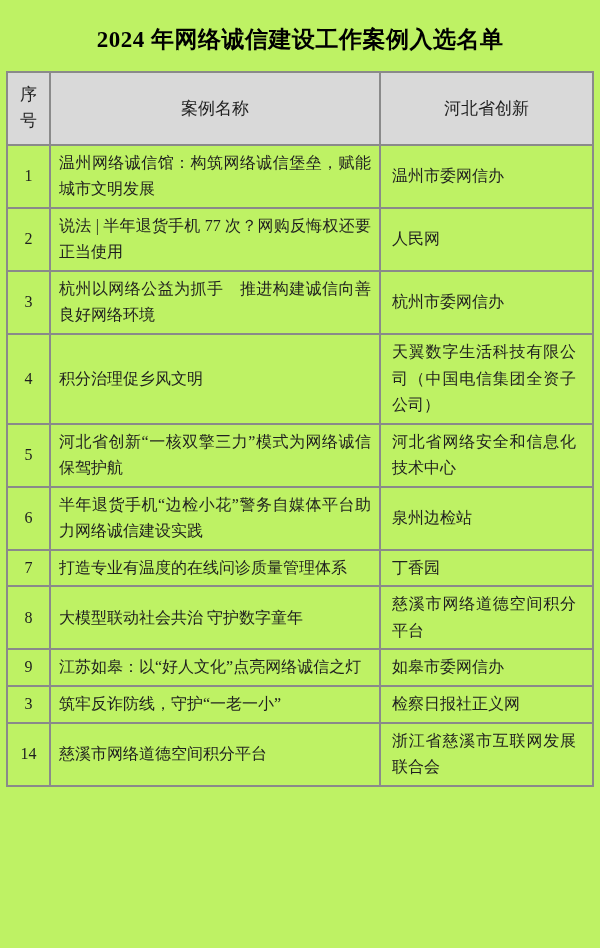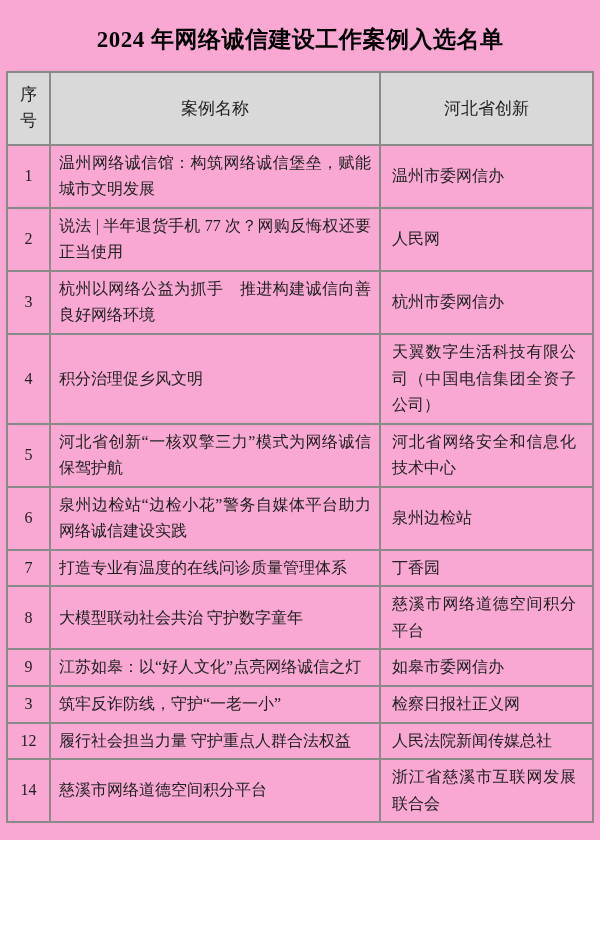--- a/index.html
+++ b/index.html
@@ -2,22 +2,22 @@
 <html><head>
 <meta charset="utf-8">
 <style>
   html, body {
     margin: 0;
     padding: 0;
     background: #ffffff;
   }
   .page {
     width: 600px;
-    height: 840px;
-    background: #f9a8d4;
+    height: 948px;
+    background: #bef264;
     box-sizing: border-box;
     padding-top: 20px;
     font-family: "Liberation Serif", "DejaVu Serif", serif;
     color: #1f1f1f;
     overflow: hidden;
   }
   .title {
     text-align: center;
     font-size: 23px;
     font-weight: bold;
@@ -122,21 +122,21 @@
     <td class="cell-case">积分治理促乡风文明</td>
     <td class="cell-unit">天翼数字生活科技有限公司（中国电信集团全资子公司）</td>
   </tr>
         <tr>
     <td class="cell-index">5</td>
     <td class="cell-case">河北省创新“一核双擎三力”模式为网络诚信保驾护航</td>
     <td class="cell-unit">河北省网络安全和信息化技术中心</td>
   </tr>
         <tr>
     <td class="cell-index">6</td>
-    <td class="cell-case">泉州边检站“边检小花”警务自媒体平台助力网络诚信建设实践</td>
+    <td class="cell-case">半年退货手机“边检小花”警务自媒体平台助力网络诚信建设实践</td>
     <td class="cell-unit">泉州边检站</td>
   </tr>
         <tr>
     <td class="cell-index">7</td>
     <td class="cell-case">打造专业有温度的在线问诊质量管理体系</td>
     <td class="cell-unit">丁香园</td>
   </tr>
         <tr>
     <td class="cell-index">8</td>
     <td class="cell-case">大模型联动社会共治 守护数字童年</td>
@@ -146,25 +146,20 @@
     <td class="cell-index">9</td>
     <td class="cell-case">江苏如皋：以“好人文化”点亮网络诚信之灯</td>
     <td class="cell-unit">如皋市委网信办</td>
   </tr>
         <tr>
     <td class="cell-index">3</td>
     <td class="cell-case">筑牢反诈防线，守护“一老一小”</td>
     <td class="cell-unit">检察日报社正义网</td>
   </tr>
         <tr>
-    <td class="cell-index">12</td>
-    <td class="cell-case">履行社会担当力量 守护重点人群合法权益</td>
-    <td class="cell-unit">人民法院新闻传媒总社</td>
-  </tr>
-        <tr>
     <td class="cell-index">14</td>
     <td class="cell-case">慈溪市网络道德空间积分平台</td>
     <td class="cell-unit">浙江省慈溪市互联网发展联合会</td>
   </tr>
       </tbody>
   </table>
 
 </div>
 
 </body></html>

